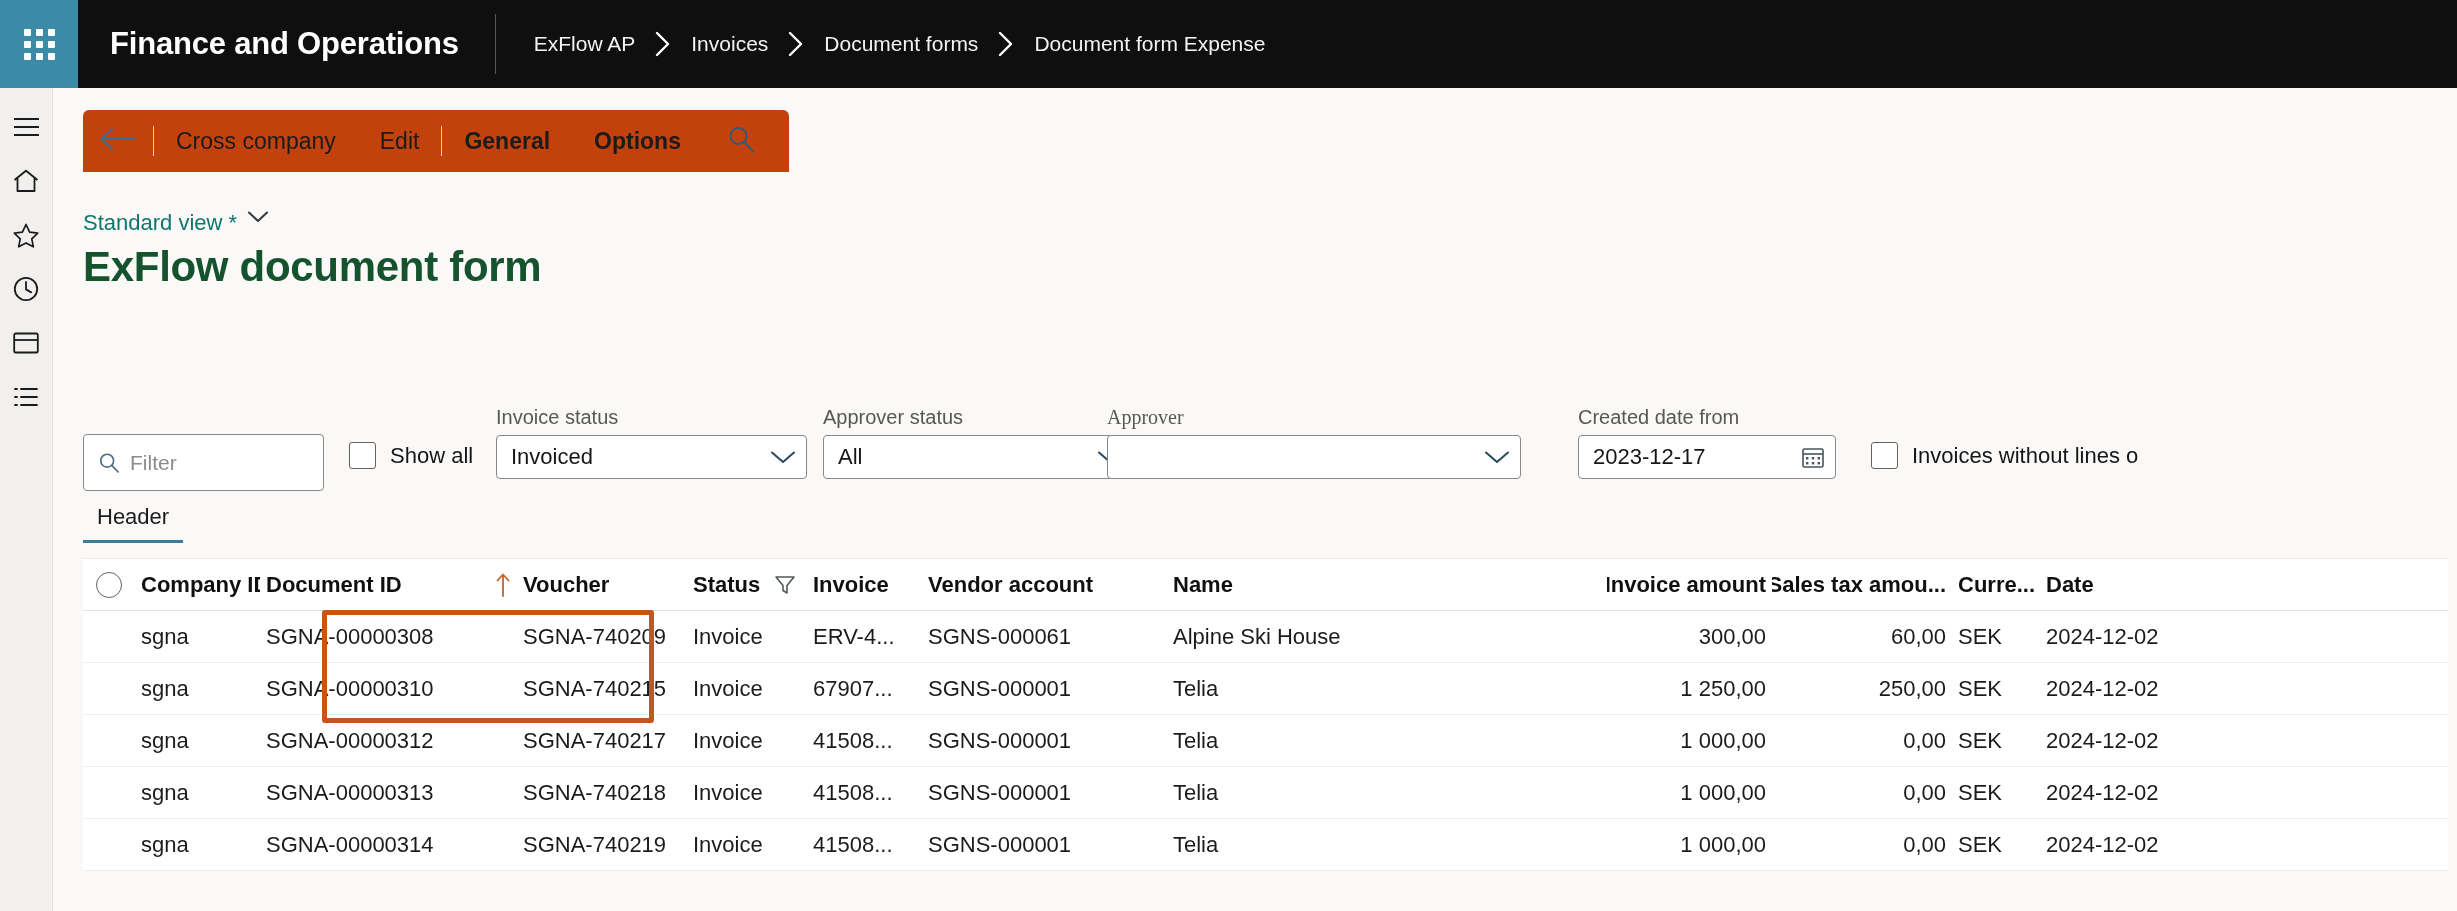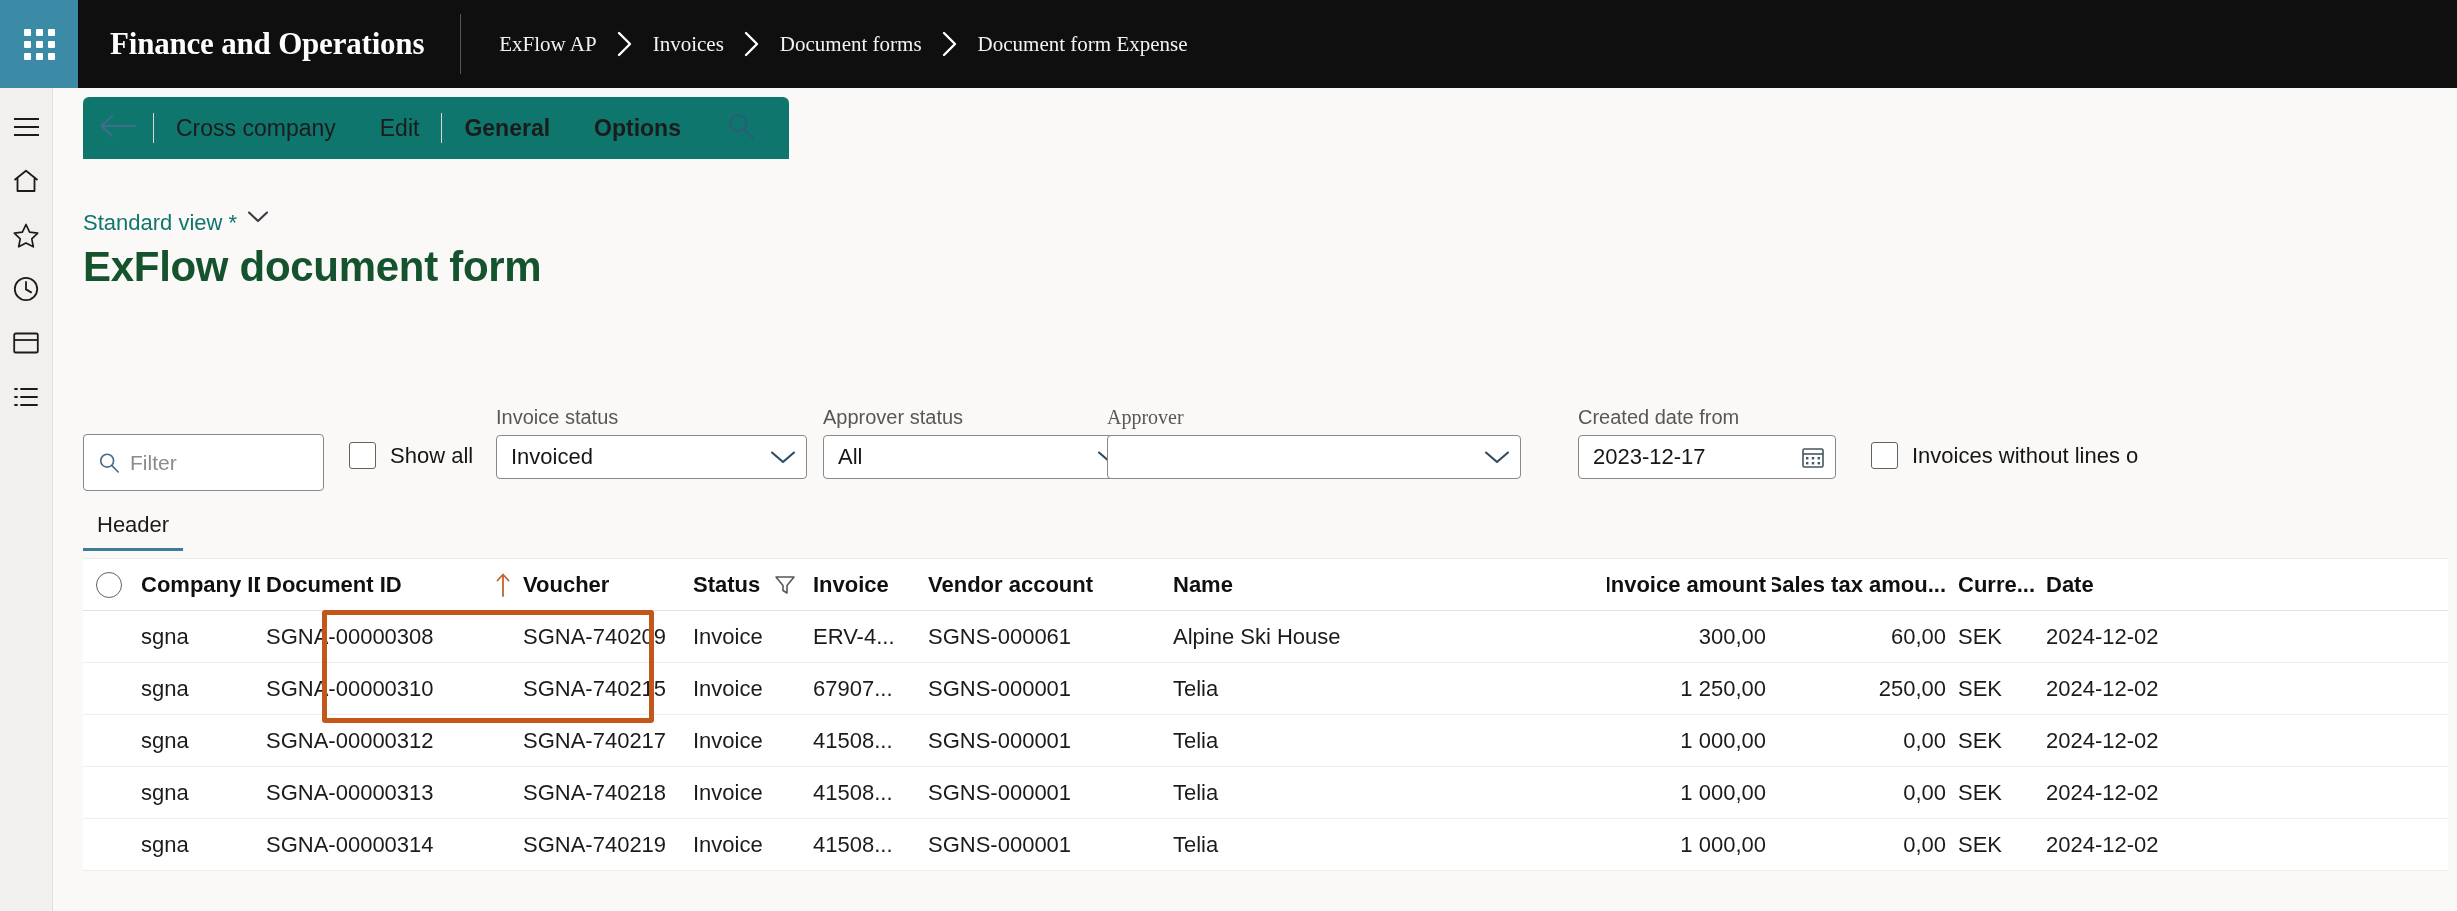--- a/index.html
+++ b/index.html
@@ -9,21 +9,21 @@
     background: #ffffff;
     font-family: "Liberation Sans", sans-serif;
     -webkit-font-smoothing: antialiased;
   }
 
   
   .topbar {
     position: absolute; top: 0; left: 0;
     width: 2457px; height: 88px;
     background: #0f0f0f;
-    display: flex; align-items: stretch; font-family: Liberation Serif, serif;
+    display: flex; align-items: stretch;
   }
   .waffle {
     width: 78px; height: 88px;
     background: #3b8ba6;
     display: flex; align-items: center; justify-content: center;
     flex: 0 0 78px;
   }
   .waffle-grid {
     display: grid;
     grid-template-columns: repeat(3, 7px);
@@ -84,24 +84,24 @@
   
   .page {
     position: absolute; left: 52px; top: 88px;
     width: 2405px; height: 823px;
     background: #faf9f8;
     border-left: 1px solid #e2e0de;
   }
 
   
   .cmdbar-wrap {
-    position: absolute; left: 30px; top: 9px;
+    position: absolute; left: 30px; top: 22px;
     height: 62px;
     display: flex; align-items: center;
-    background: #0f766e;
+    background: #c2410c;
     border-radius: 6px 6px 0 0;
     padding: 0 10px 0 0;
     box-shadow: 0 0 0 0 rgba(0,0,0,0);
   }
   .cmd-back {
     width: 70px; height: 62px;
     display:flex; align-items:center; justify-content:center;
     color:#3f6e8a;
   }
   .cmd-sep { width:1px; height:30px; background:#d9d7d5; flex:0 0 1px; }
@@ -183,21 +183,21 @@
   
   .tabs {
     position:absolute; left:30px; top:410px;
     display:flex; gap:0;
   }
   .tab {
     font-size: 22px; color:#1b1b1b;
     padding: 6px 14px 10px 14px;
     white-space:nowrap;
   }
-  .tab.active { border-bottom: 3px solid #3b7d99; margin-top: 8px; }
+  .tab.active { border-bottom: 3px solid #3b7d99; }
 
   
   .grid {
     position:absolute; left:30px; top:470px;
     width: 2365px;
     background:#ffffff;
     border-top: 1px solid #edebe9;
   }
   .grow {
     display:flex; align-items:center;

